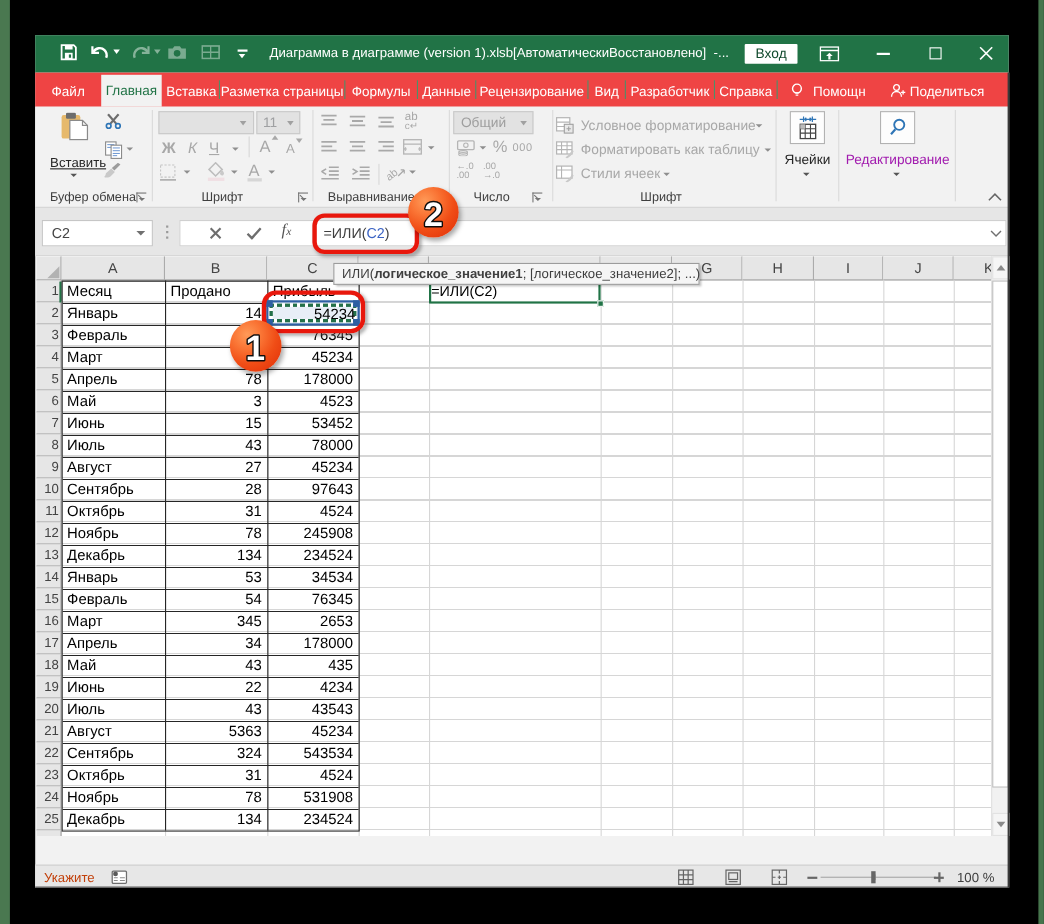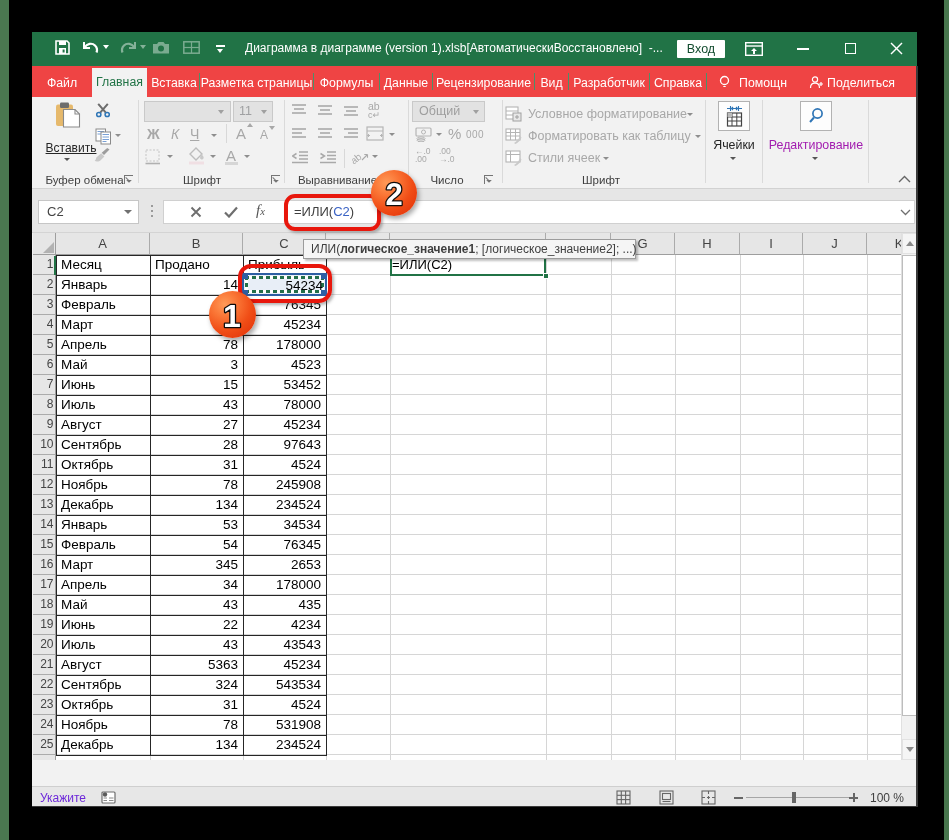--- a/index.html
+++ b/index.html
@@ -508,21 +508,21 @@
     <div class="abs" style="left:288px;top:57px;width:6px;height:6px;background:#2e5fa3;"></div>
   </div>
   <div class="abs" id="vscroll">
     <div class="abs" style="left:0;top:0;width:16px;height:21px;background:#f5f5f5;border:1px solid #e2e2e2;"></div>
     <div class="abs" style="left:4px;top:8px;width:0;height:0;border-left:4px solid transparent;border-right:4px solid transparent;border-bottom:5px solid #8a8a8a;"></div>
     <div class="abs" style="left:0;top:22px;width:15px;height:461px;background:#fff;border:1px solid #bdbdbd;"></div>
     <div class="abs" style="left:0;top:506px;width:16px;height:21px;background:#f5f5f5;border:1px solid #e2e2e2;"></div>
     <div class="abs" style="left:4px;top:514px;width:0;height:0;border-left:4px solid transparent;border-right:4px solid transparent;border-top:5px solid #8a8a8a;"></div>
   </div>
   <div class="abs" id="statusbar">
-    <div class="abs" style="left:8px;top:4px;font-size:12px;color:#6d28d9;">Укажите</div>
+    <div class="abs" style="left:8px;top:4px;font-size:12px;color:#c2410c;">Укажите</div>
     <svg class="abs" style="left:69px;top:4px;" width="15" height="13" viewBox="0 0 15 13">
       <rect x="1" y="1" width="13" height="11" rx="1" fill="#fff" stroke="#6e6e6e" stroke-width="1.2"></rect>
       <circle cx="4" cy="3.5" r="2.2" fill="#5a5a5a"></circle>
       <g stroke="#8a8a8a" stroke-width="1">
           <line x1="2.5" y1="7" x2="6" y2="7"></line>
           <line x1="8" y1="7" x2="12.5" y2="7"></line>
           <line x1="2.5" y1="9.5" x2="6" y2="9.5"></line>
           <line x1="8" y1="9.5" x2="12.5" y2="9.5"></line>
         </g>
     </svg>

